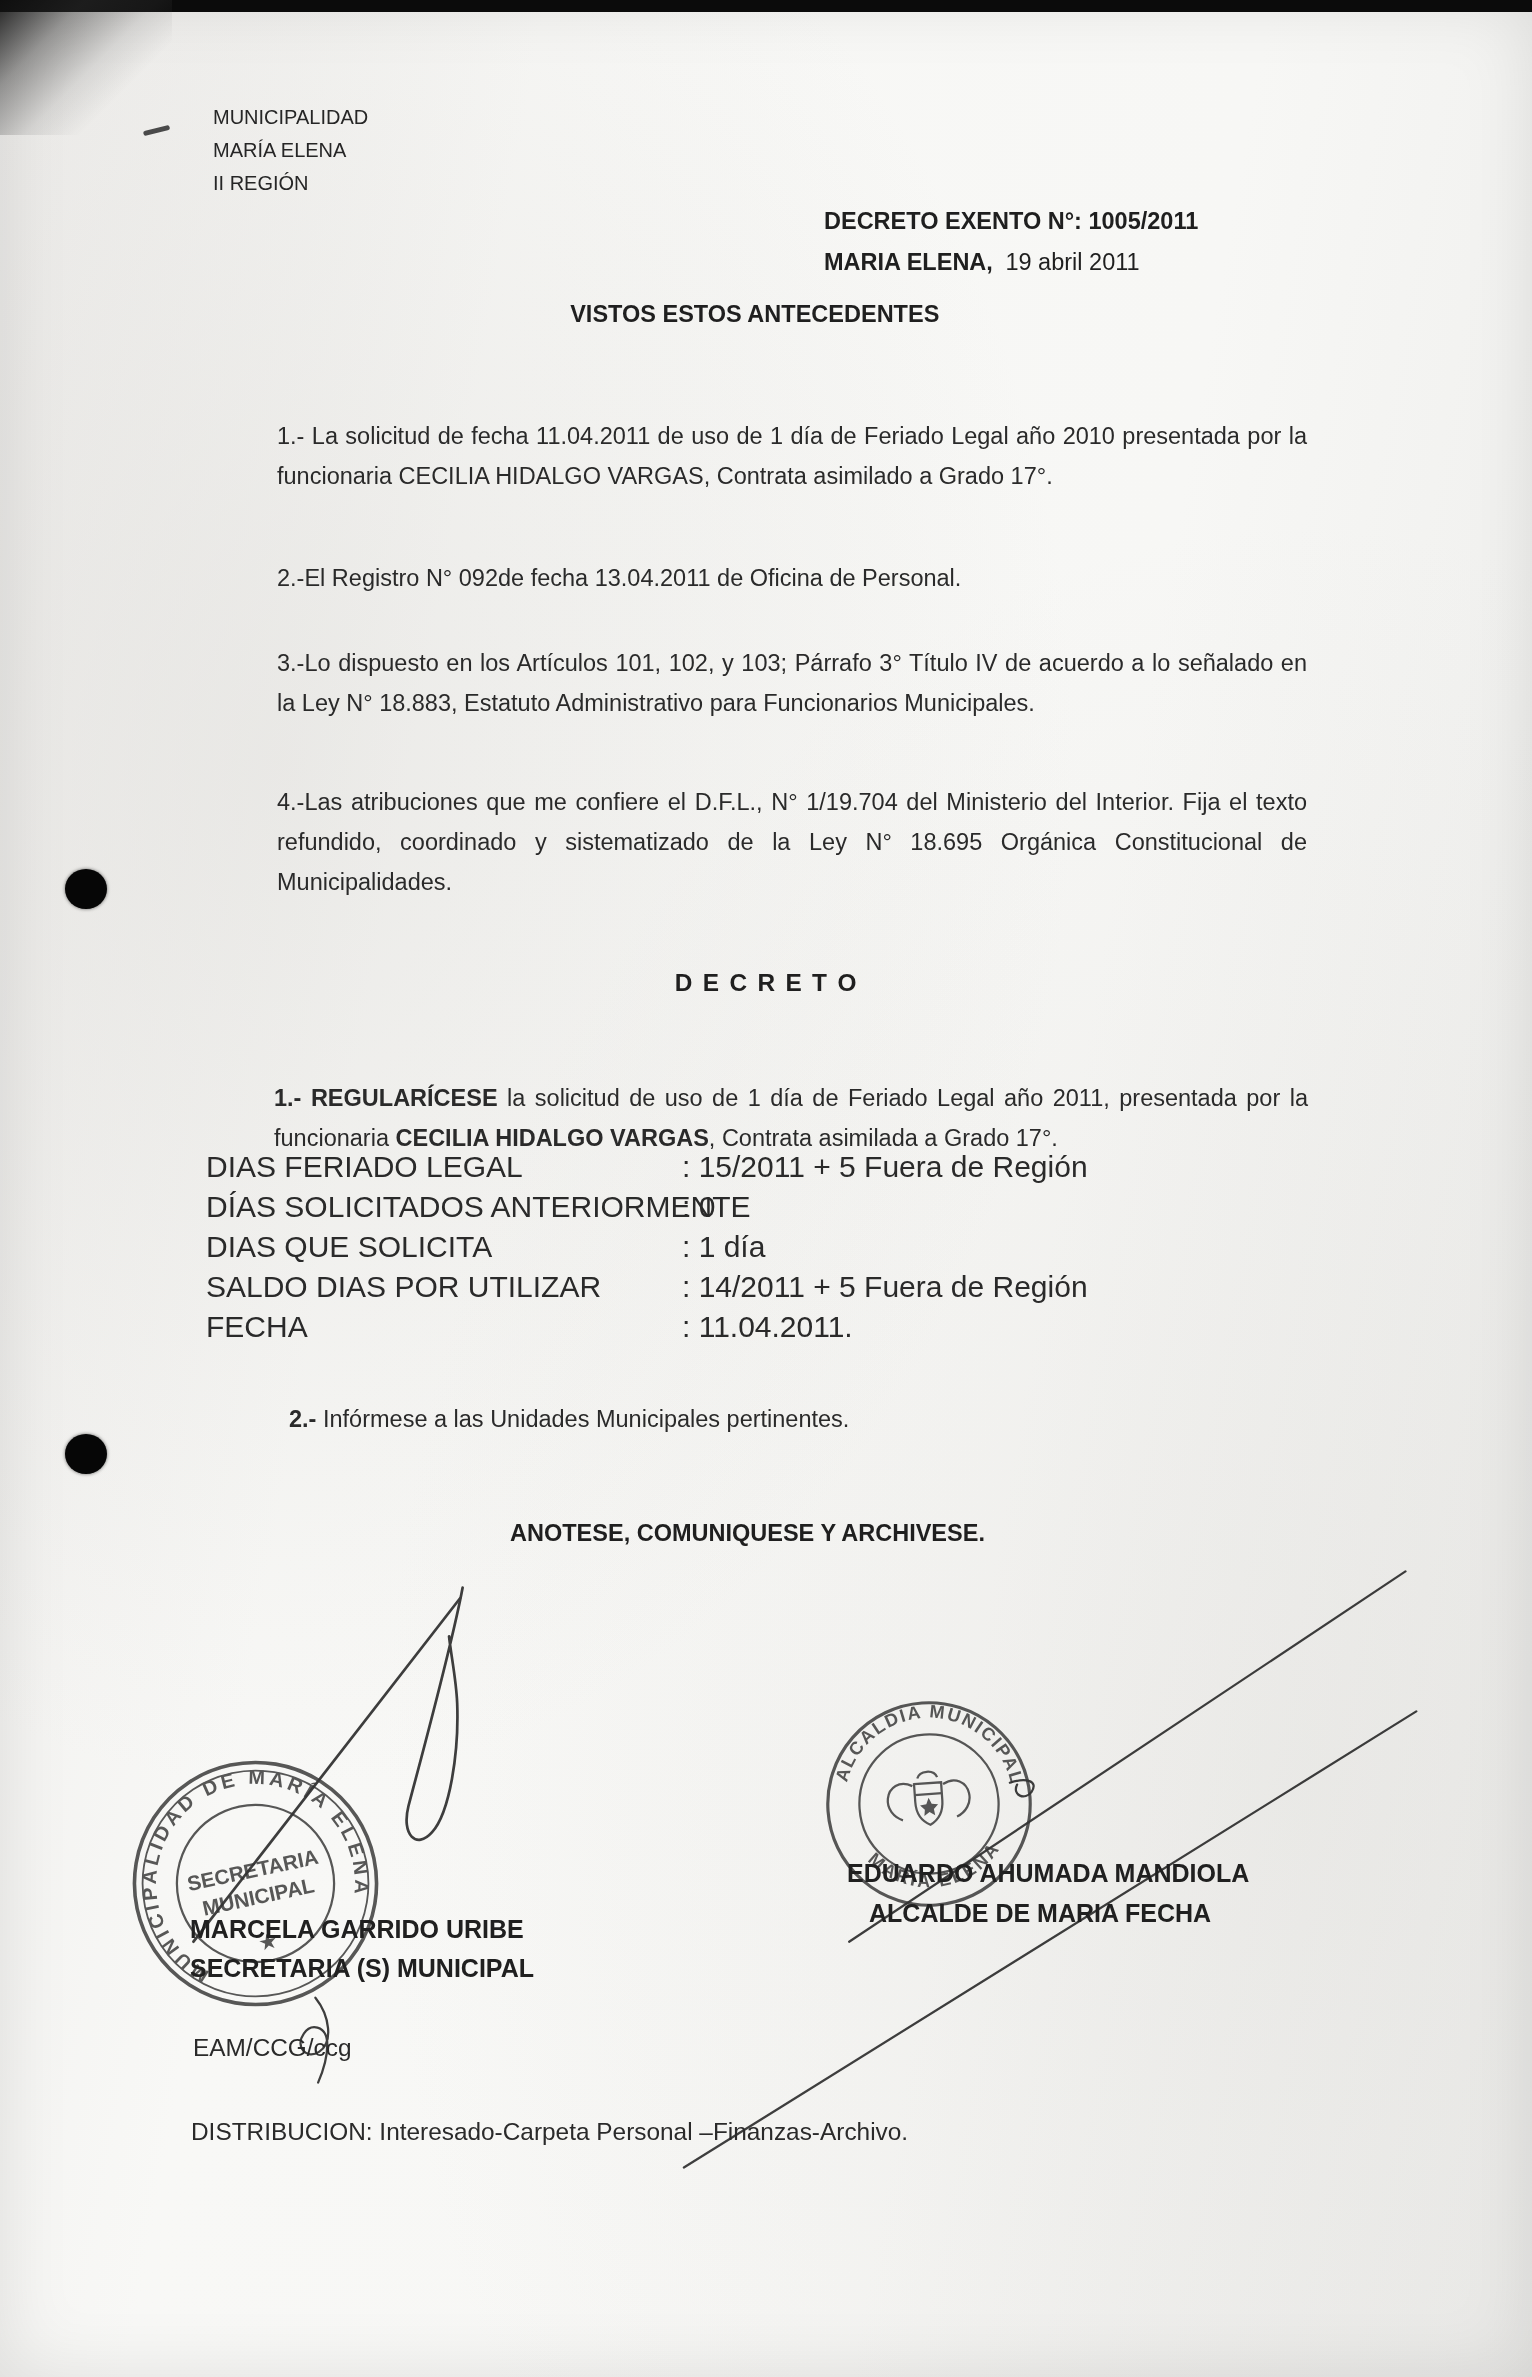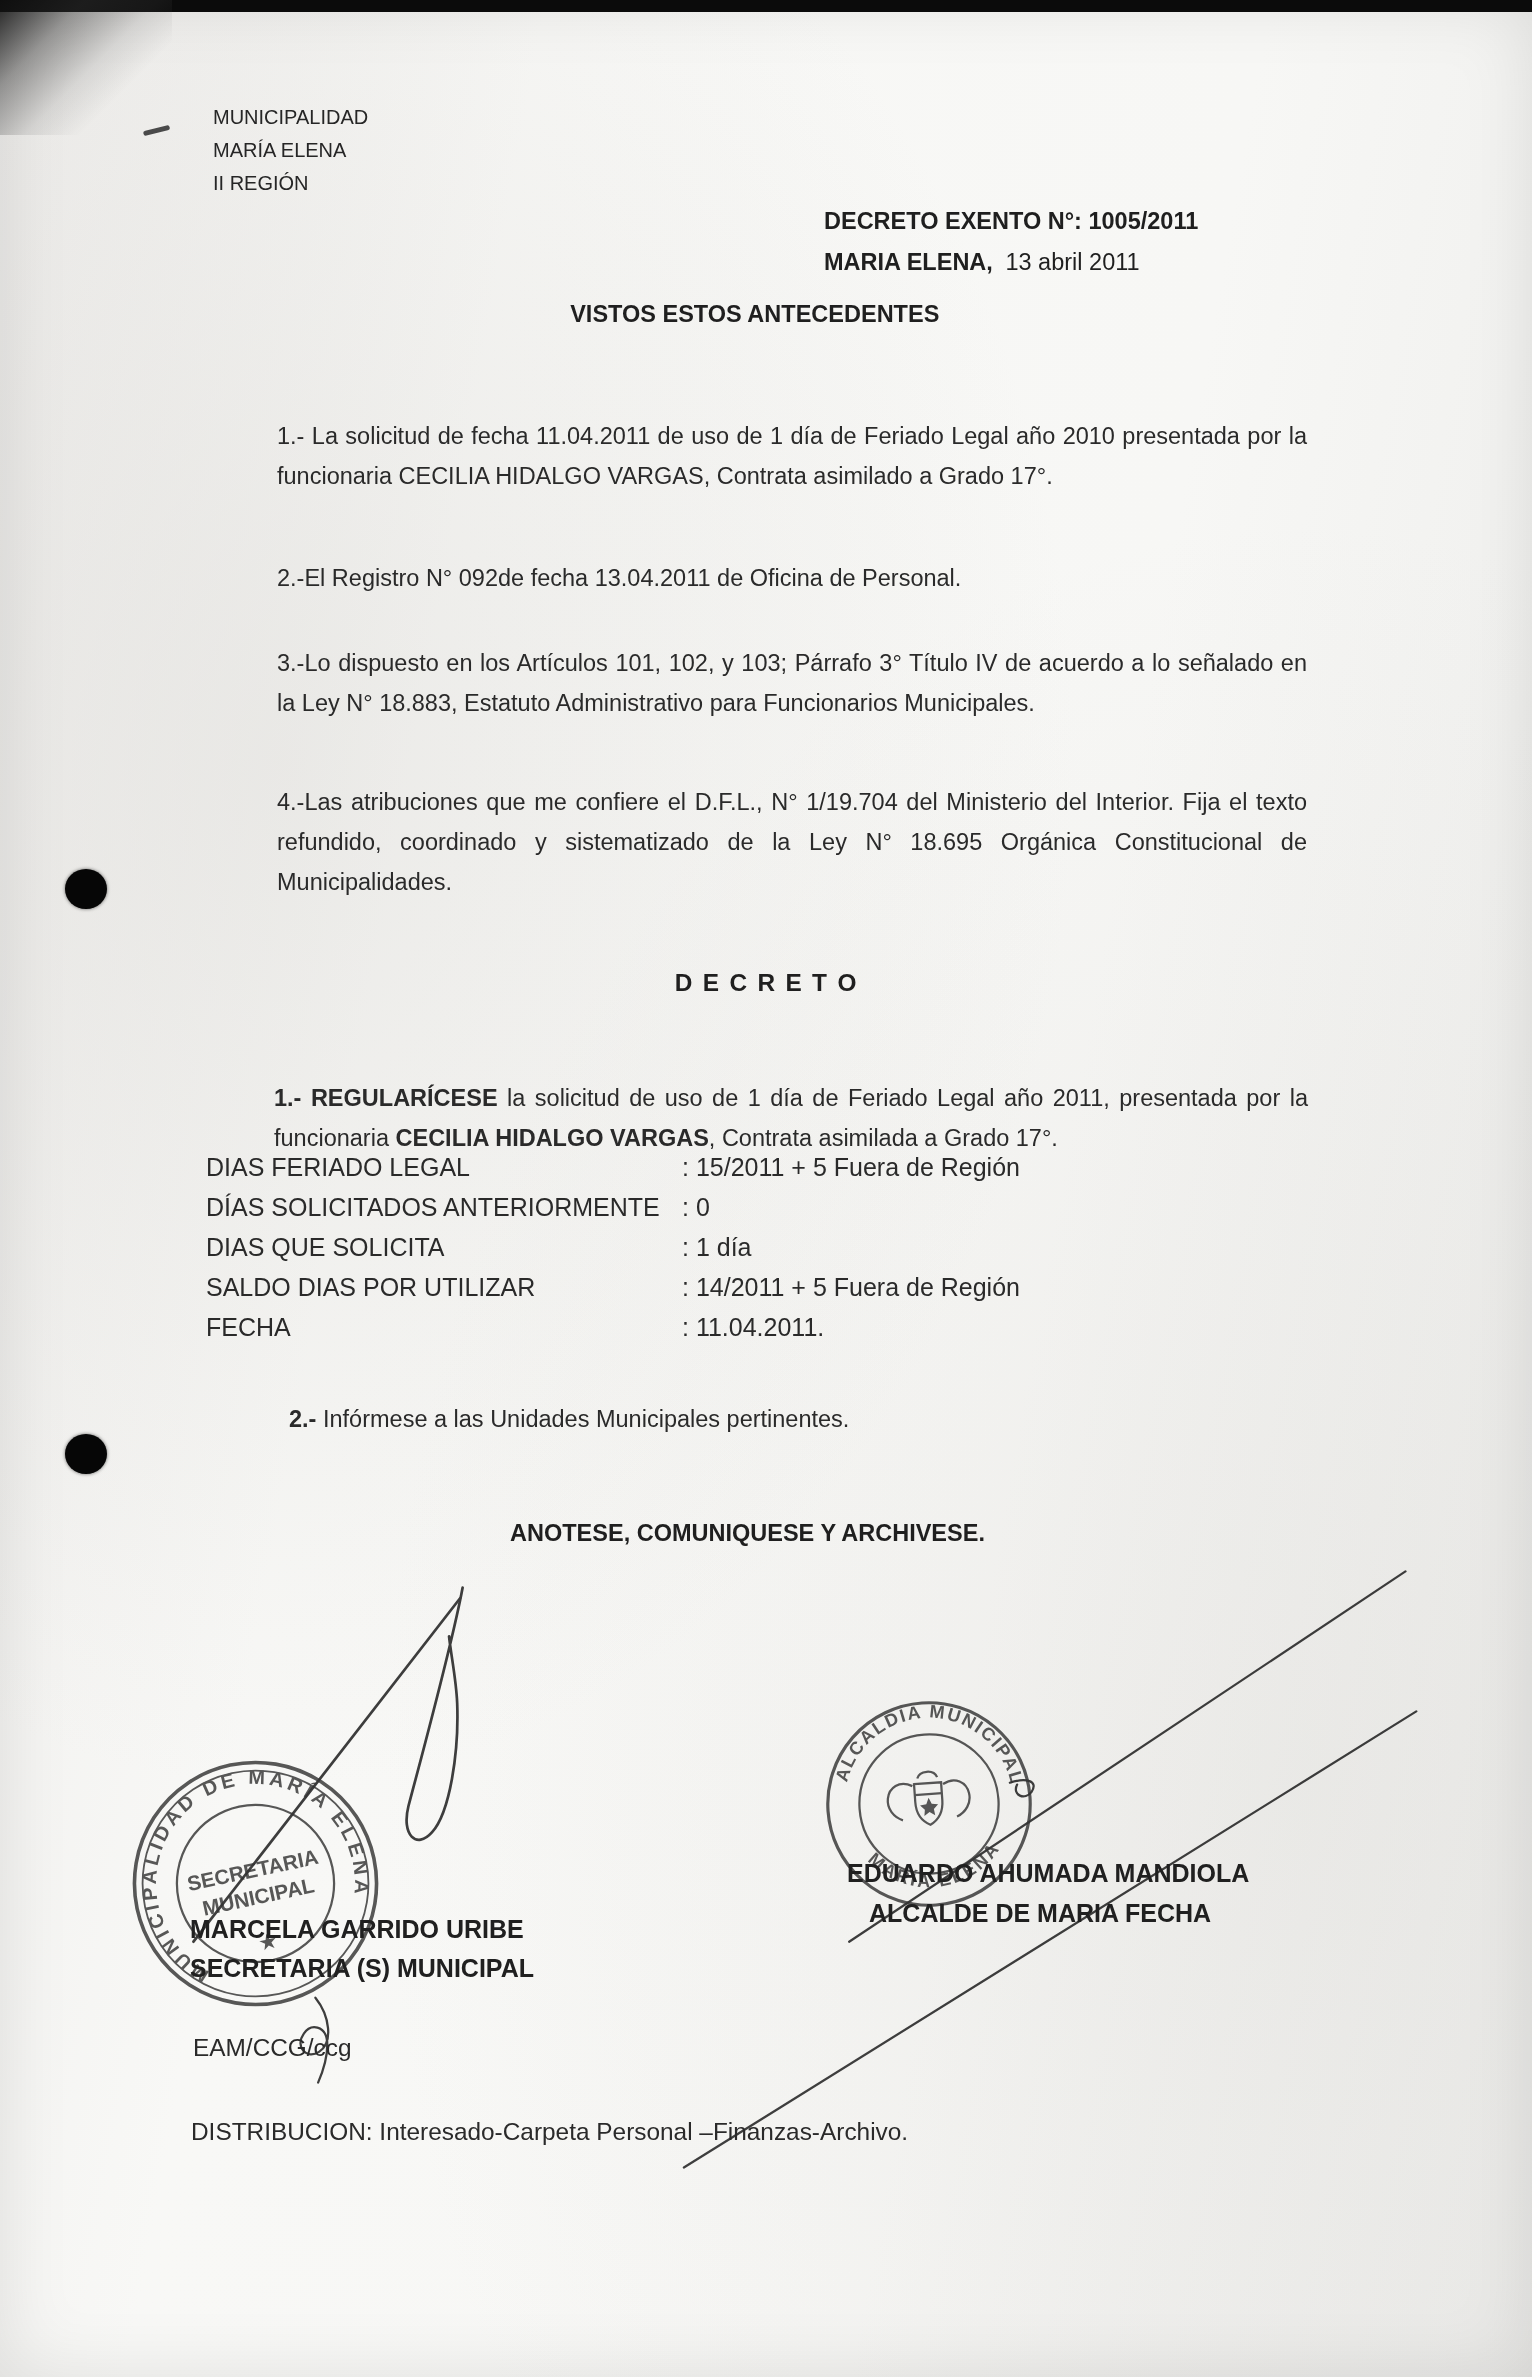--- a/index.html
+++ b/index.html
@@ -27,21 +27,21 @@
   .decree-head .date{margin-left:12.6px;font-weight:normal;}
   .center-line{position:absolute;left:0;width:100%;text-align:center;}
   .vistos-title{top:301px;font-size:23.5px;font-weight:bold;padding-right:23.5px;box-sizing:border-box;color:#1f1f1f;}
   .para{position:absolute;left:277px;width:1030px;font-size:23.5px;line-height:40px;text-align:justify;color:#2a2a2a;}
   .p1{top:416px;}
   .p2{top:558px;text-align:left;}
   .p3{top:643px;}
   .p4{top:782px;}
   .decreto-title{top:969px;font-size:24.4px;font-weight:bold;letter-spacing:1.8px;color:#1f1f1f;}
   .decreto-p1{top:1041px;left:274px;width:1034px;margin-top:37px;}
-  .dias-table{position:absolute;left:206px;top:1147px;font-size:25px;line-height:40px;color:#2a2a2a;}
+  .dias-table{position:absolute;left:206px;top:1147px;font-size:30px;line-height:40px;color:#2a2a2a;}
   .t-row{white-space:nowrap;}
   .t-label{display:inline-block;width:476px;}
   .informese{position:absolute;left:289px;top:1406px;font-size:23.5px;color:#2a2a2a;}
   .anotese{top:1520px;font-size:23.5px;font-weight:bold;padding-right:38px;box-sizing:border-box;color:#1f1f1f;}
   .sig-name{position:absolute;font-size:25px;font-weight:bold;color:#202020;}
   .footer-text{position:absolute;font-size:24.4px;color:#2a2a2a;}
   .hole{position:absolute;width:42px;height:40px;border-radius:50%;background:#060606;box-shadow:0 0 3.6px rgba(0,0,0,0.6);}
   .stamp{position:absolute;opacity:0.82;}
   .stamp-left{left:120px;top:1748px;transform:rotate(-12deg);}
   .stamp-right{left:807px;top:1682px;transform:rotate(-4deg);}
@@ -59,21 +59,21 @@
 
   <div class="letterhead">
     <div>MUNICIPALIDAD</div>
     <div>MARÍA ELENA</div>
     <div>II REGIÓN</div>
   </div>
 
   <div class="decree-head">
     <div class="b">DECRETO EXENTO N°: 1005/2011</div>
     <div>
-      <span class="b">MARIA ELENA,</span><span class="date">13 abril 2011</span>
+      <span class="b">MARIA ELENA,</span><span class="date">19 abril 2011</span>
     </div>
   </div>
 
   <div class="abs center-line vistos-title">VISTOS ESTOS ANTECEDENTES</div>
 
   <div class="para p1">1.- La solicitud de fecha 11.04.2011 de uso de 1 día de Feriado Legal año 2010 presentada por la funcionaria CECILIA HIDALGO VARGAS, Contrata asimilado a Grado 17°.</div>
   <div class="para p2">2.-El Registro N° 092de fecha 13.04.2011 de Oficina de Personal.</div>
   <div class="para p3">3.-Lo dispuesto en los Artículos 101, 102, y 103; Párrafo 3° Título IV de acuerdo a lo señalado en la Ley N° 18.883, Estatuto Administrativo para Funcionarios Municipales.</div>
   <div class="para p4">4.-Las atribuciones que me confiere el D.F.L., N° 1/19.704 del Ministerio del Interior. Fija el texto refundido, coordinado y sistematizado de la Ley N° 18.695 Orgánica Constitucional de Municipalidades.</div>
 

